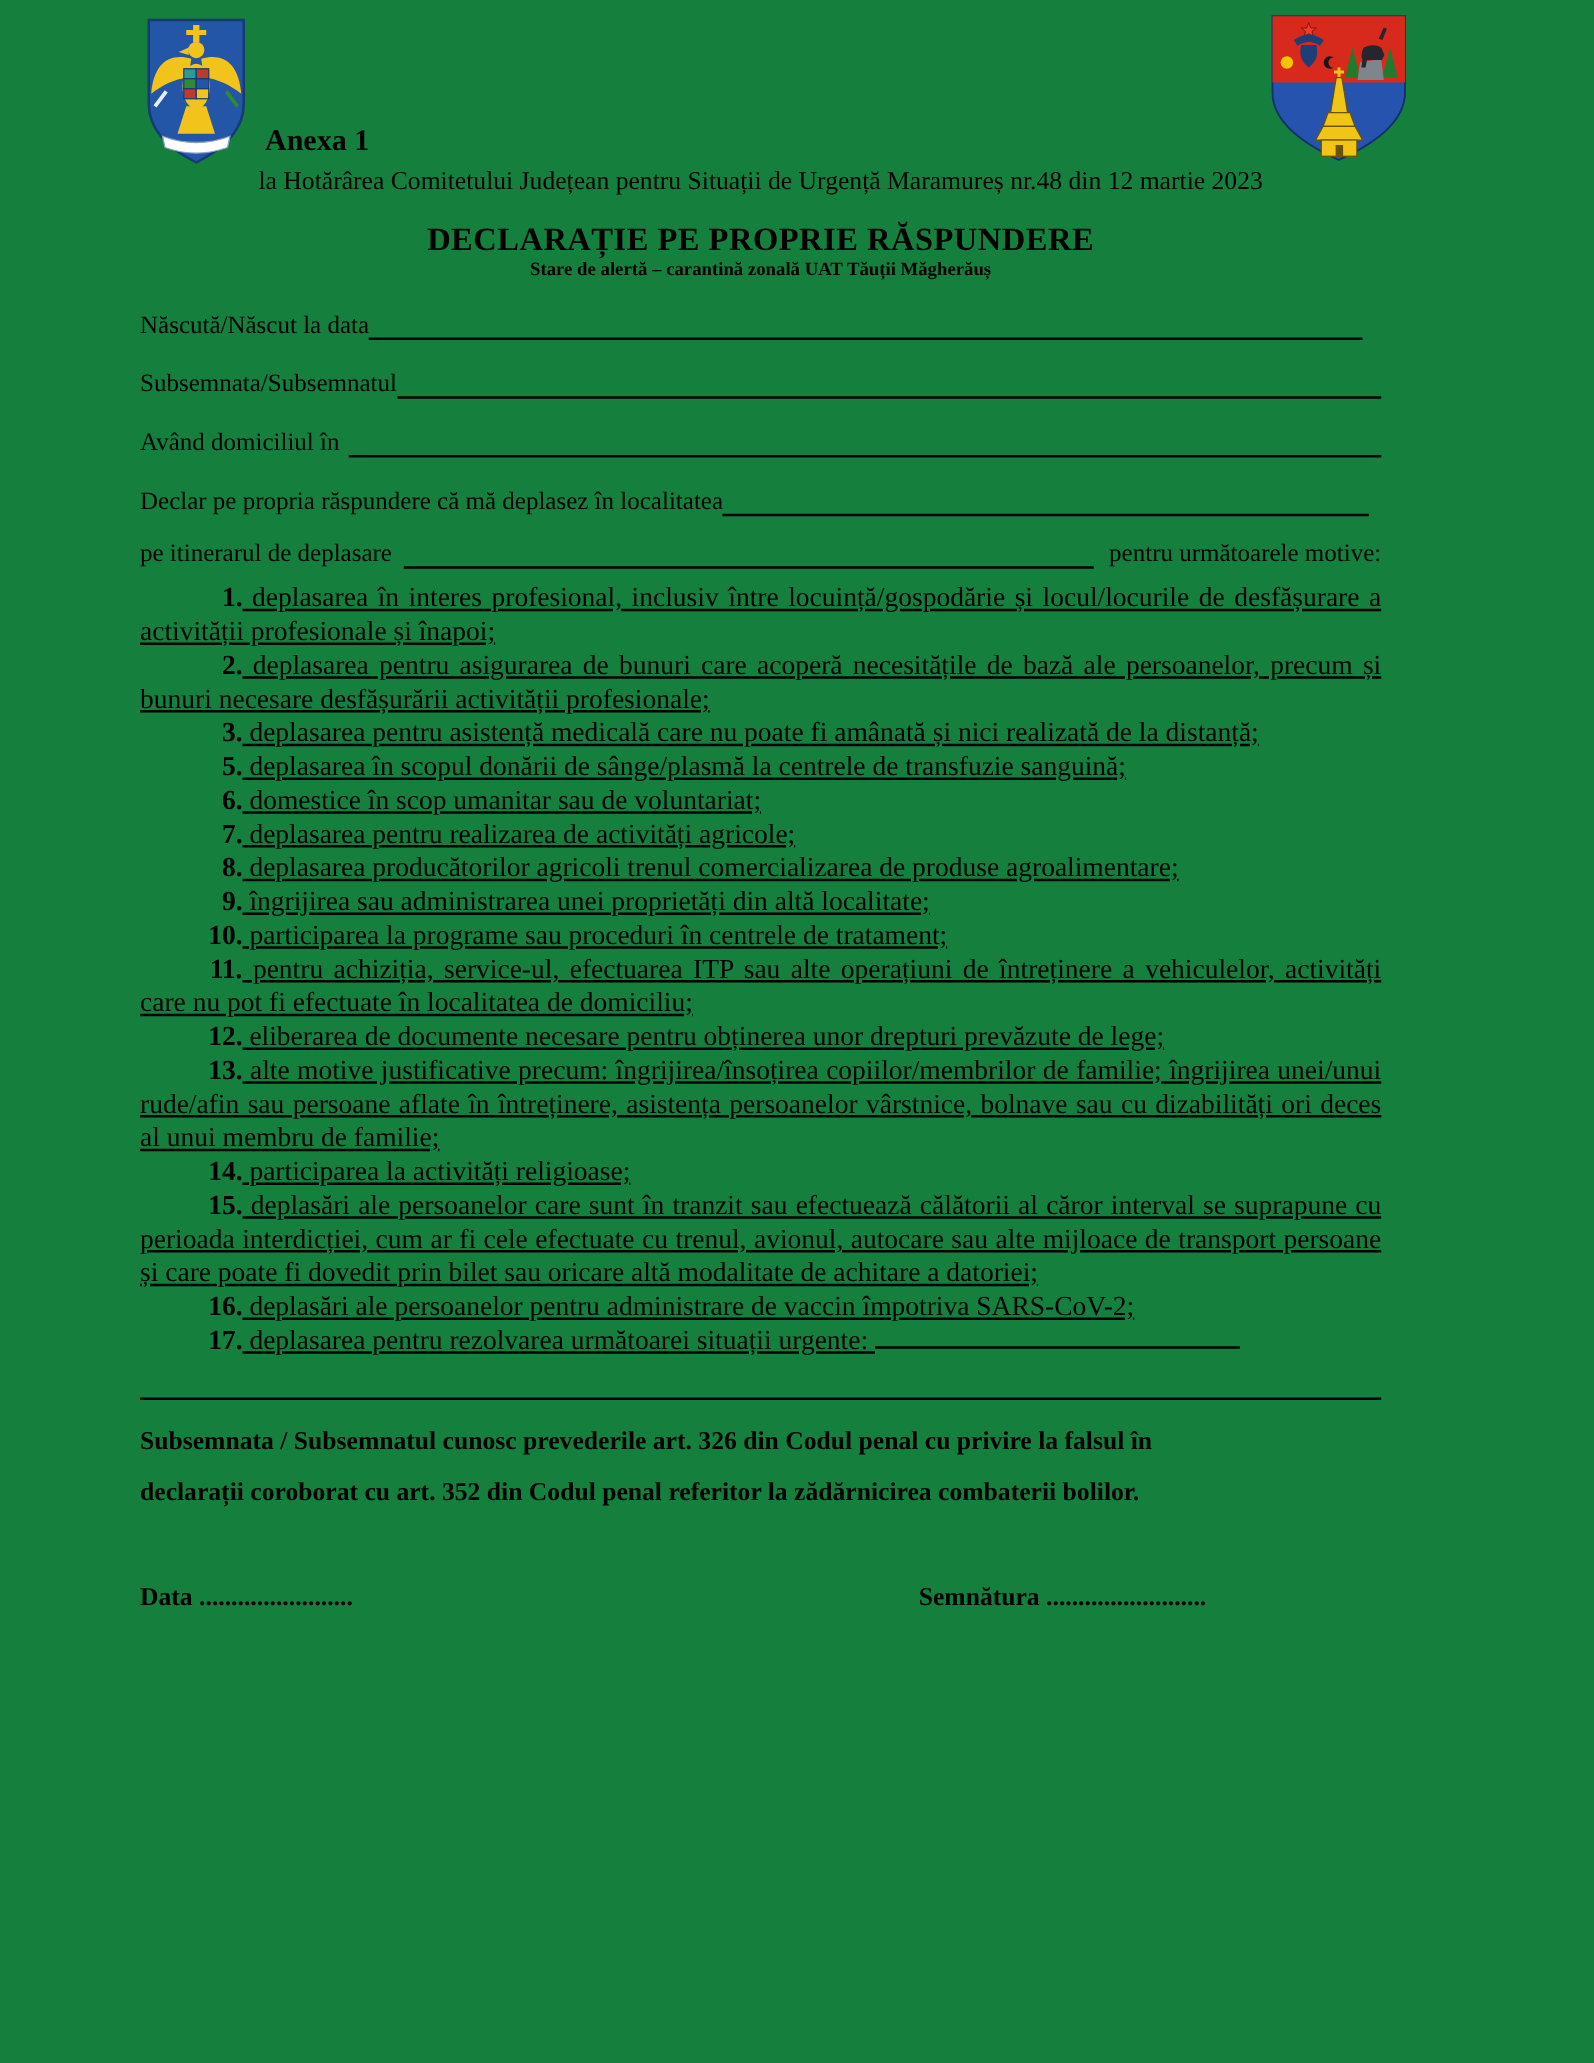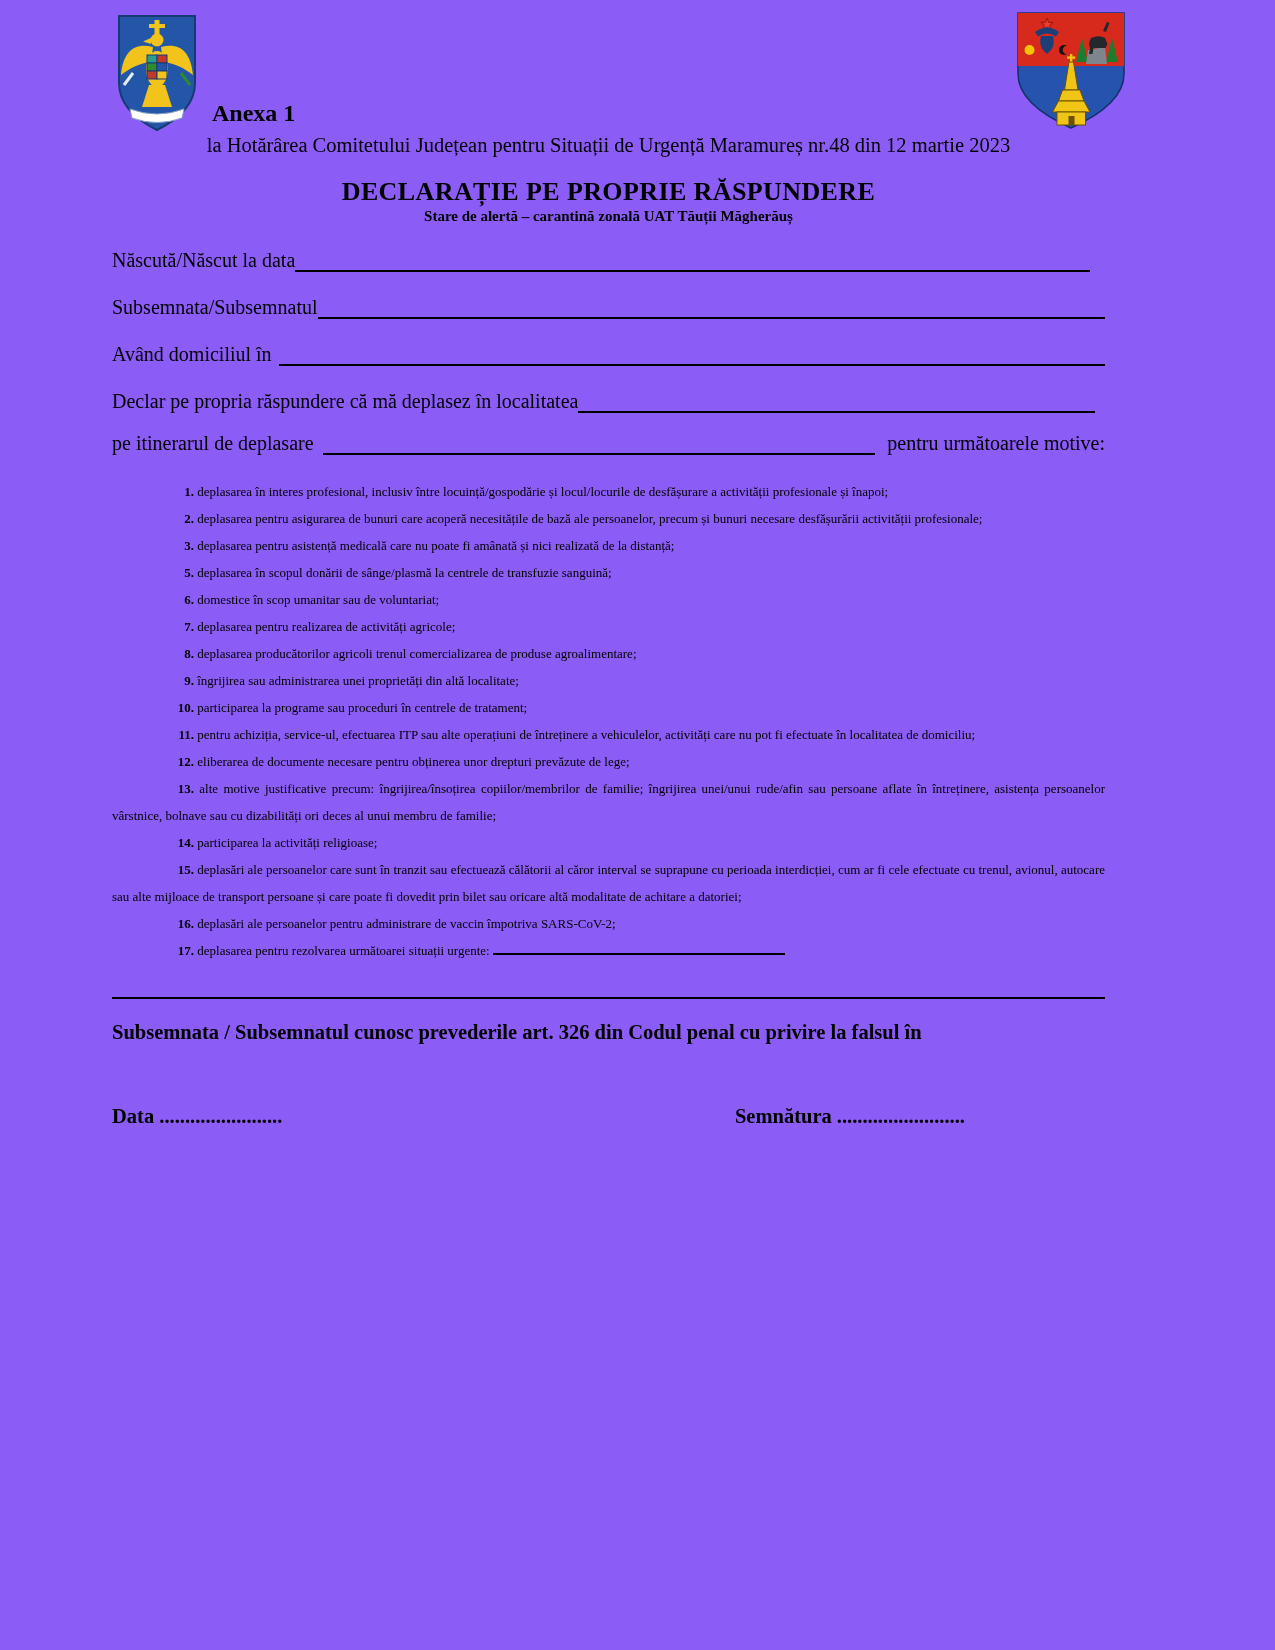--- a/index.html
+++ b/index.html
@@ -1,38 +1,38 @@
 <!DOCTYPE html>
 <html lang="ro"><head>
 <meta charset="utf-8">
 <style>
   html,body{margin:0;padding:0;background:#ffffff;}
   .page{
     position:relative;
     width:1275px;height:1650px;
-    background:#8b5cf6;
+    background:#15803d;
     font-family:"Liberation Serif", serif;
     color:#000;
     overflow:hidden;
   }
   .emblem{position:absolute;}
   .emblem-left{left:113px;top:13px;width:88px;height:122px;}
   .emblem-right{left:1014px;top:10px;width:114px;height:122px;}
   .content{position:absolute;left:112px;top:100px;width:993px;}
   .anexa{font-weight:bold;font-size:24px;margin-left:100px;}
   .decision{font-size:20.5px;text-align:center;margin-top:7px;white-space:nowrap;}
   .title{font-weight:bold;font-size:26px;text-align:center;margin-top:20px;letter-spacing:0.4px;}
   .subtitle{font-weight:bold;font-size:15px;text-align:center;margin-top:1px;}
   .frow{display:flex;align-items:flex-end;margin-top:24px;font-size:20px;}
   .frow .lbl{white-space:nowrap;}
   .frow .lbl b{font-weight:normal;}
   .wline{flex:1;border-bottom:2px solid #000;height:1px;}
   .wline.gap-l{margin-left:7px;}
   .wline.gap-both{margin:0 12px 0 9px;}
-  .reasons{margin-top:23px;font-size:13px;}
+  .reasons{margin-top:9px;font-size:22px;text-decoration:underline;}
   .item{margin:0;text-align:justify;line-height:27px;text-indent:46px;}
   .item .num{font-weight:bold;display:inline-block;width:36px;text-align:right;text-indent:0;}
   .blank-inline{display:inline-block;width:292px;border-bottom:2px solid #000;height:2px;vertical-align:baseline;}
   .sepline{border-bottom:2px solid #000;margin-top:32px;height:1px;}
   .legal{font-weight:bold;font-size:20.5px;line-height:41px;margin-top:13px;text-align:left;}
   .sigrow{display:flex;margin-top:52px;font-weight:bold;font-size:20.5px;}
   .sig{margin-left:auto;margin-right:140px;}
 </style>
 </head>
 <body>
@@ -136,20 +136,21 @@
         <p class="item"><span class="num">14.</span><span> participarea la activități religioase;</span></p>
         <p class="item"><span class="num">15.</span><span> deplasări ale persoanelor care sunt în tranzit sau efectuează călătorii al căror interval se suprapune cu perioada interdicției, cum ar fi cele efectuate cu trenul, avionul, autocare sau alte mijloace de transport persoane și care poate fi dovedit prin bilet sau oricare altă modalitate de achitare a datoriei;</span></p>
         <p class="item"><span class="num">16.</span><span> deplasări ale persoanelor pentru administrare de vaccin împotriva SARS-CoV-2;</span></p>
         <p class="item"><span class="num">17.</span><span> deplasarea pentru rezolvarea următoarei situații urgente: </span><span class="blank-inline"></span></p>
       </div>
 
     <div class="sepline"></div>
 
     <div class="legal">
       <span>Subsemnata / Subsemnatul cunosc prevederile art. 326 din Codul penal cu privire la falsul în</span><br>
+      <span>declarații coroborat cu art. 352 din Codul penal referitor la zădărnicirea combaterii bolilor.</span>
     </div>
 
     <div class="sigrow">
       <span>Data ........................</span>
       <span class="sig">Semnătura .........................</span>
     </div>
 
   </div>
 </div>
 

